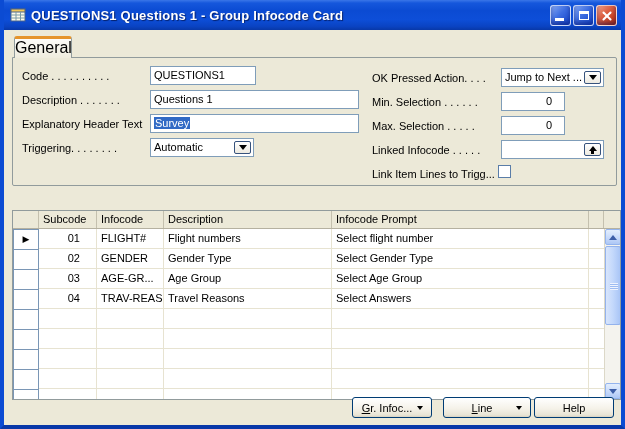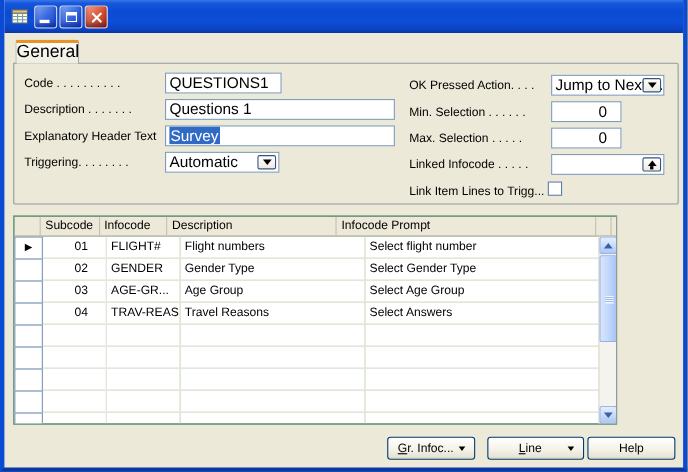--- a/index.html
+++ b/index.html
@@ -49,21 +49,21 @@
     font-size:16px; text-align:center; line-height:18px; z-index:2;
   }
   .tab-panel{
     position:absolute; left:8px; top:57px; width:605px; height:129px;
     border:1px solid #919B9C; background:#ECE9D8; border-radius:0 2px 2px 2px; z-index:1;
   }
 
   .fld-label{ position:absolute; font-size:11px; color:#000; white-space:nowrap; z-index:3; }
   .fld{
     position:absolute; height:19px; background:#fff; border:1px solid #7F9DB9;
-    font-size:14px; line-height:17px; padding:0 3px; white-space:nowrap; overflow:hidden; z-index:3;
+    font-size:11px; line-height:17px; padding:0 3px; white-space:nowrap; overflow:hidden; z-index:3;
   }
   .fld.num{ text-align:right; padding-right:12px; }
   .sel-text{ background:#316AC5; color:#fff; padding:0 1px; }
 
   .mini-btn{
     position:absolute; right:2px; top:2px; width:17px; height:13px;
     background:linear-gradient(180deg,#FFFFFF,#EDEAE0);
     border:1px solid #36527C; border-radius:2px;
     display:flex; align-items:center; justify-content:center;
   }
@@ -71,21 +71,21 @@
   .tri-up-sm{ width:0; height:0; border-left:4px solid transparent; border-right:4px solid transparent; border-bottom:5px solid #000; }
   .arrow-stem{ width:3px; height:3px; background:#000; margin:0 auto; }
   .lookup-glyph{ display:flex; flex-direction:column; align-items:center; }
 
   .checkbox{
     position:absolute; width:13px; height:13px; background:#fff; border:1px solid #5A7DA8; z-index:3;
   }
 
   
   .grid{
-    position:absolute; left:8px; top:196px; width:549px; height:190px;
+    position:absolute; left:8px; top:210px; width:609px; height:190px;
     border:1px solid #919B9C; background:#15803d; overflow:hidden;
   }
   .grid-header{
     position:absolute; left:0; top:0; right:0; height:18px;
     background:#ECE9D8; border-bottom:1px solid #B5B1A0;
     display:flex; font-size:11px; align-items:center;
   }
   .grid-header .hc{ height:100%; line-height:17px; padding-left:4px; border-right:1px solid #C4C0AE; overflow:hidden; white-space:nowrap; }
   .rows{ position:absolute; left:0; top:18px; width:591px; bottom:0; overflow:hidden; }
   .grow{ display:flex; height:20px; }
@@ -145,20 +145,21 @@
 
   <div class="titlebar">
     <svg class="win-icon" viewBox="0 0 16 16">
       <rect x="1" y="2" width="14" height="12" fill="#FDFBEA" stroke="#46618C"></rect>
       <rect x="1" y="2" width="14" height="3" fill="#F0C75A" stroke="#46618C"></rect>
       <line x1="6" y1="5" x2="6" y2="14" stroke="#7A9AA6"></line>
       <line x1="10.5" y1="5" x2="10.5" y2="14" stroke="#7A9AA6"></line>
       <line x1="1" y1="8" x2="15" y2="8" stroke="#7A9AA6"></line>
       <line x1="1" y1="11" x2="15" y2="11" stroke="#7A9AA6"></line>
     </svg>
+    <span class="title">QUESTIONS1 Questions 1 - Group Infocode Card</span>
     <span class="tb-btns">
       <span class="tb-btn">
           <span class="glyph-min"></span>
         </span>
       <span class="tb-btn">
           <span class="glyph-max"></span>
         </span>
       <span class="tb-btn close">
           <span class="glyph-x"></span>
         </span>

